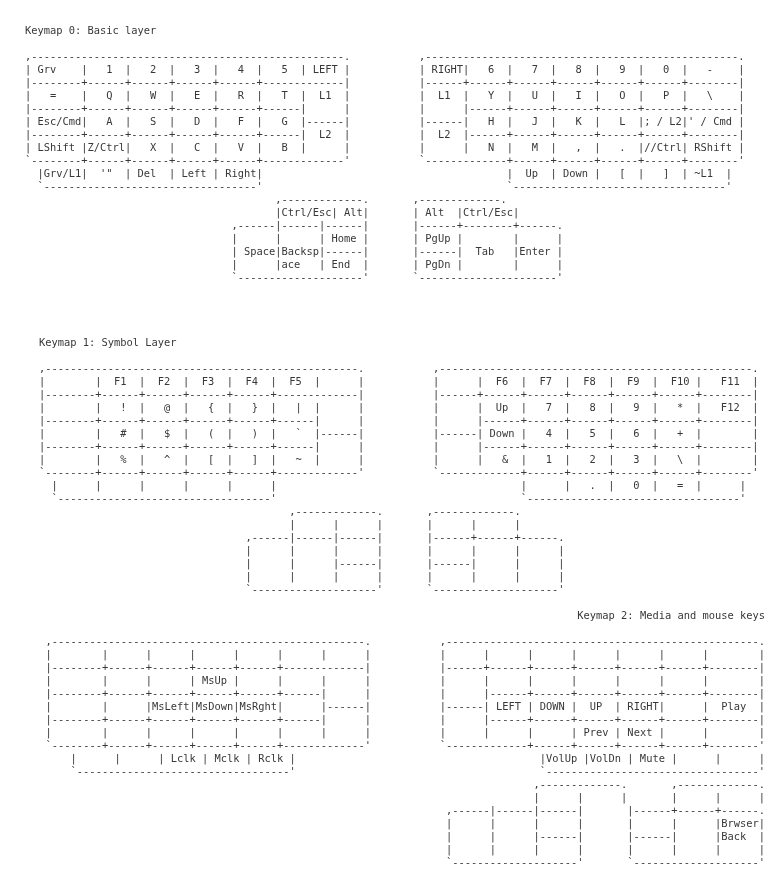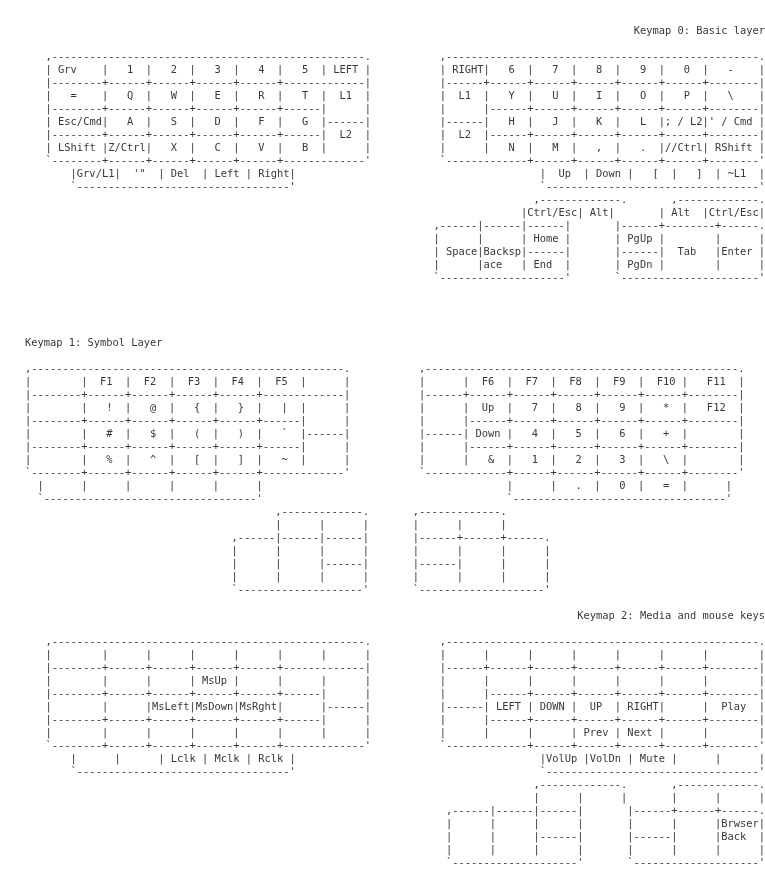--- a/index.html
+++ b/index.html
@@ -28,22 +28,22 @@
     font-size: 10.4px;
     line-height: 13px;
   }
   pre.art {
     margin: 0;
     white-space: pre;
     font-family: "DejaVu Sans Mono", "Liberation Mono", monospace;
     font-size: 10.4px;
     line-height: 13px;
   }
-  section.keymap.gap-large { margin-bottom: 52px; text-align: right; } 
-  section.keymap.gap-small { margin-bottom: 13px; } 
+  section.keymap.gap-large { margin-bottom: 52px; } 
+  section.keymap.gap-small { margin-bottom: 13px; margin-left: 14px; } 
   section.keymap.gap-none  { margin-bottom: 0; text-align: right; }
 </style>
 </head>
 <body>
 
 <main class="doc">
 
   <section class="keymap gap-large">
     <div class="keymap-title">Keymap 0: Basic layer</div>
     <pre class="art">,--------------------------------------------------.           ,--------------------------------------------------.

